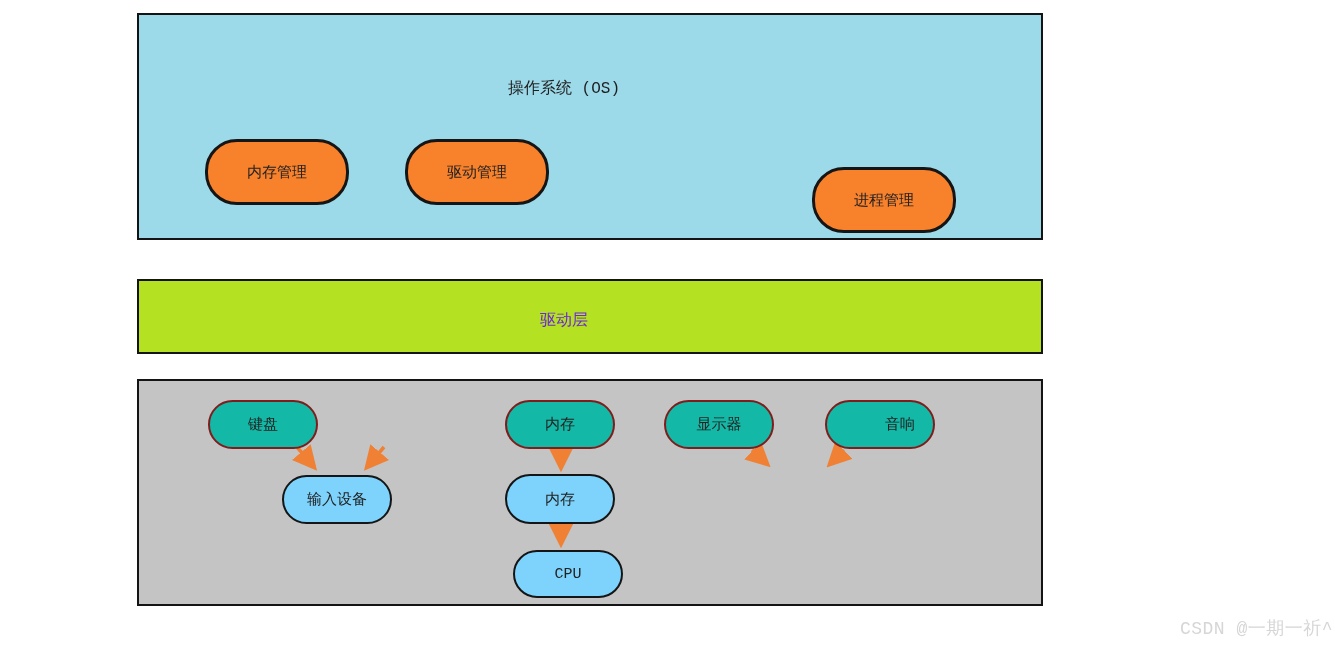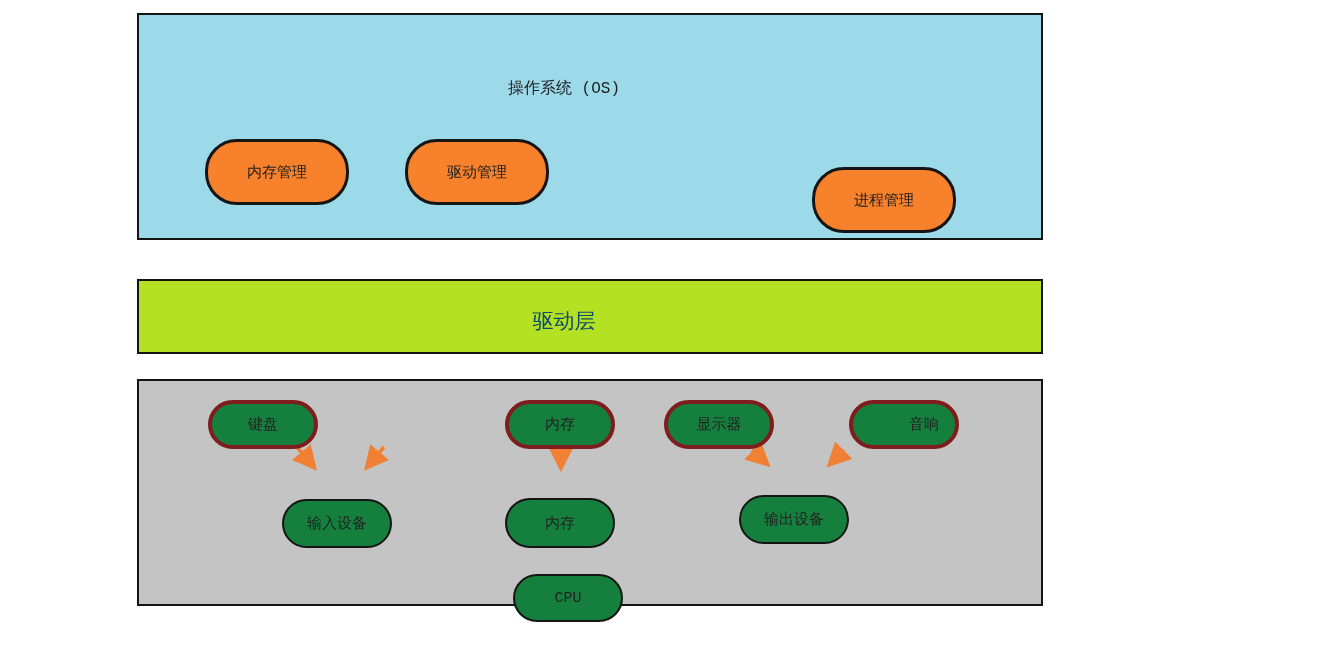--- a/index.html
+++ b/index.html
@@ -14,50 +14,50 @@
   .layer-os     { top:13px;  height:227px; background:#9CD9E9; }
   .layer-driver { top:279px; height:75px;  background:#B4E121;
                   display:flex; align-items:center; justify-content:center; }
   .layer-hw     { top:379px; height:227px; background:#C4C4C4; }
 
   .os-title {
     position:absolute; top:63px; left:0; width:calc(100% - 52px);
     text-align:center; font-size:16px; color:#1f1f1f;
   }
   .driver-title {
-    font-size:21px; color:#0c4a6e; padding-right:52px;margin-top:8px;
+    font-size:16px; color:#6d28d9; padding-right:52px;margin-top:8px;
   }
 
   .node {
     position:absolute; box-sizing:border-box;
     display:flex; align-items:center; justify-content:center;
     font-size:15px; color:#222222; text-align:center;border-radius:32px;
   }
   .node-orange {
     background:#F8812C; border:3px solid #151515;
     width:144px; height:66px; top:124px; font-size:15px;
   }
   .n-mem-mgmt  { left:66px; }
   .n-drv-mgmt  { left:266px; }
   .n-file-mgmt { left:472px; }
   .n-proc-mgmt { left:673px;margin-top:28px; }
 
   .node-blue {
-    background:#15803d; border:4px solid #7f1d1d;
+    background:#14b8a6; border:2px solid #7f1d1d;
     width:110px; height:49px; top:19px;
   }
   .n-keyboard { left:69px; }
   .n-mouse    { left:220px; }
   .n-memhw    { left:366px; }
   .n-display  { left:525px; }
-  .n-speaker  { left:710px;padding-left:40px; }
+  .n-speaker  { left:686px;padding-left:40px; }
 
   .node-cyan {
-    background:#15803d; border:2px solid #151515;
-    width:110px; height:49px;margin-top:24px;
+    background:#7dd3fc; border:2px solid #151515;
+    width:110px; height:49px;
   }
   .n-input  { left:143px; top:94px; }
   .n-mem2   { left:366px; top:93px; height:50px; }
   .n-output { left:600px; top:90px; }
   .n-cpu    { left:374px; top:169px; height:48px; }
 
   .arrows { position:absolute; left:0; top:0; width:100%; height:100%; pointer-events:none; }
 
   .watermark {
     position:absolute; top:616px; right:2px;
@@ -96,17 +96,17 @@
       <line x1="422" y1="143" x2="422" y2="161" stroke="#F08033" stroke-width="3.5" marker-end="url(#ah)"></line>
     </svg>
 
     <div class="node node-blue n-keyboard">键盘</div>
     <div class="node node-blue n-memhw">内存</div>
     <div class="node node-blue n-display">显示器</div>
     <div class="node node-blue n-speaker">音响</div>
 
     <div class="node node-cyan n-input">输入设备</div>
     <div class="node node-cyan n-mem2">内存</div>
-    <div class="node node-cyan n-output">输出设备</div>
     <div class="node node-cyan n-cpu">CPU</div>
   </div>
 
+  <div class="watermark">CSDN @一期一祈^</div>
 </div>
 
 </body></html>

